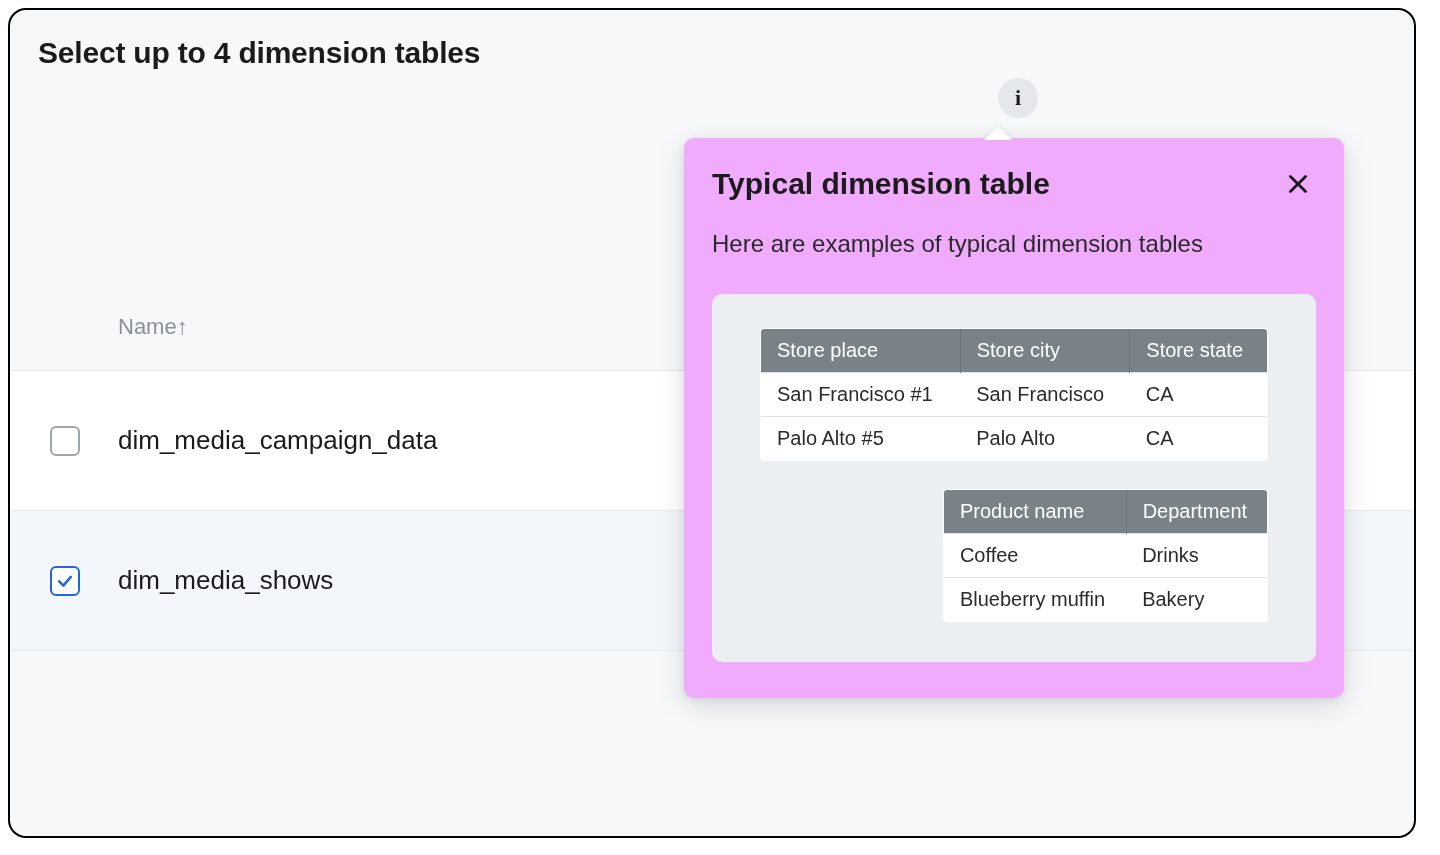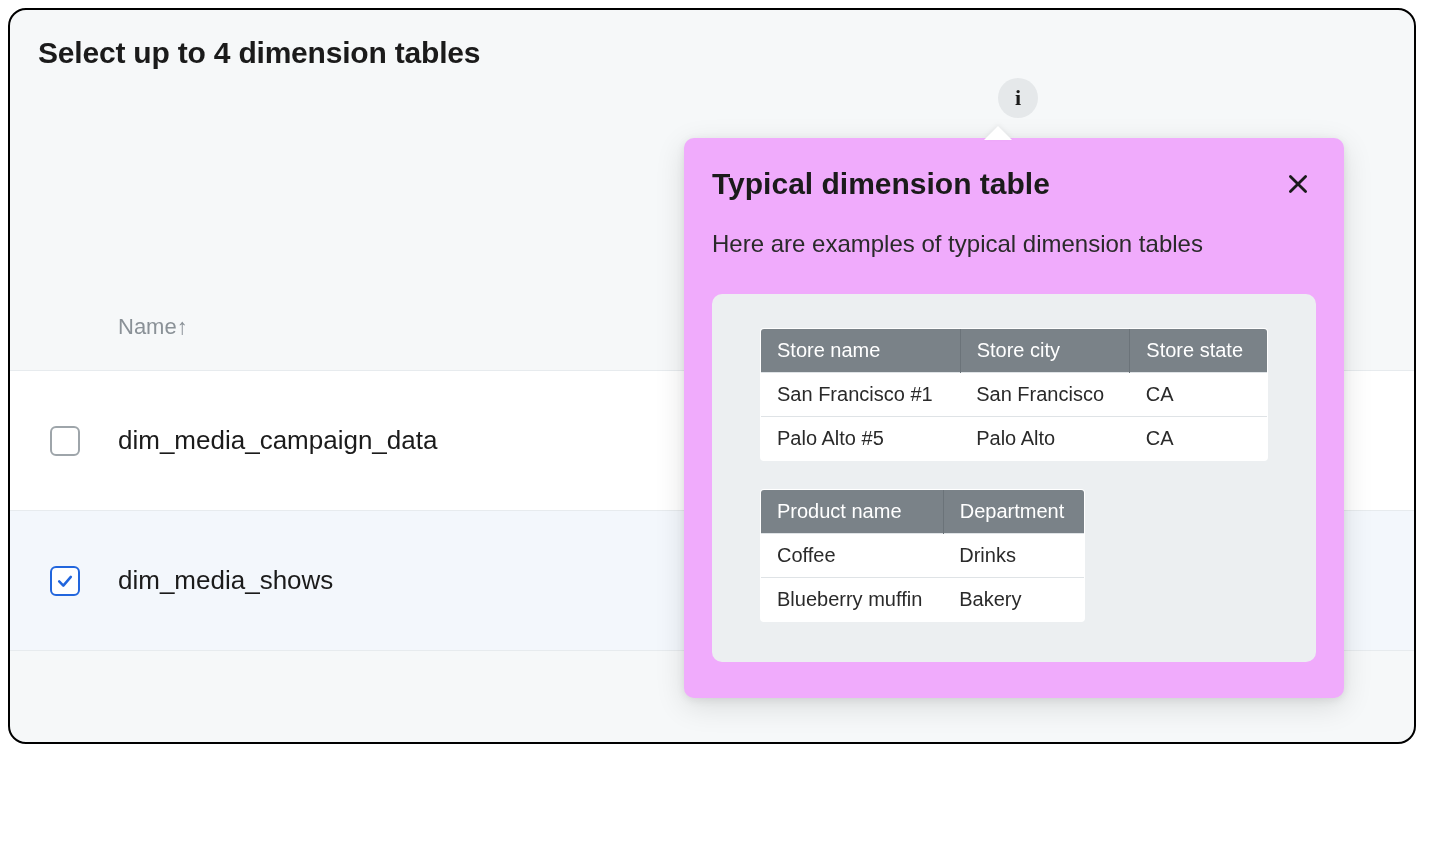--- a/index.html
+++ b/index.html
@@ -6,21 +6,21 @@
   html, body {
     width: 1440px;
     height: 855px;
     font-family: -apple-system, BlinkMacSystemFont, "Segoe UI", Helvetica, Arial, sans-serif;
     background: #fff;
     color: #1b1b1b;
   }
   .panel {
     position: relative;
     width: 1408px;
-    height: 736px;
+    height: 830px;
     margin: 8px;
     border: 2px solid #000;
     border-radius: 18px;
     background: #f6f8f9;
     overflow: hidden;
   }
   .header {
     padding: 26px 28px 0 28px;
   }
   .title {
@@ -182,21 +182,21 @@
   }
   .example-table thead th:last-child { border-right: none; }
   .example-table tbody td {
     padding: 10px 16px;
     color: #2a2a2a;
     border-top: 1px solid #dfe3e6;
   }
   .example-table-wrap-2 {
     margin-top: 28px;
     display: flex;
-    justify-content: flex-start;
+    justify-content: flex-end;
   }
   .example-table.small {
     width: 64%;
   }
 </style>
 </head>
 <body>
 
 <div class="panel">
 
@@ -241,21 +241,21 @@
           <path d="M5 5 L19 19 M19 5 L5 19" stroke="#1b1b1b" stroke-width="2.6" stroke-linecap="round"></path>
         </svg>
       </div>
     </div>
     <div class="popover-sub">Here are examples of typical dimension tables</div>
 
     <div class="examples">
       <table class="example-table">
         <thead>
           <tr>
-            <th>Store name</th>
+            <th>Store place</th>
             <th>Store city</th>
             <th>Store state</th>
           </tr>
         </thead>
         <tbody>
           <tr>
             <td>San Francisco #1</td>
             <td>San Francisco</td>
             <td>CA</td>
           </tr>

